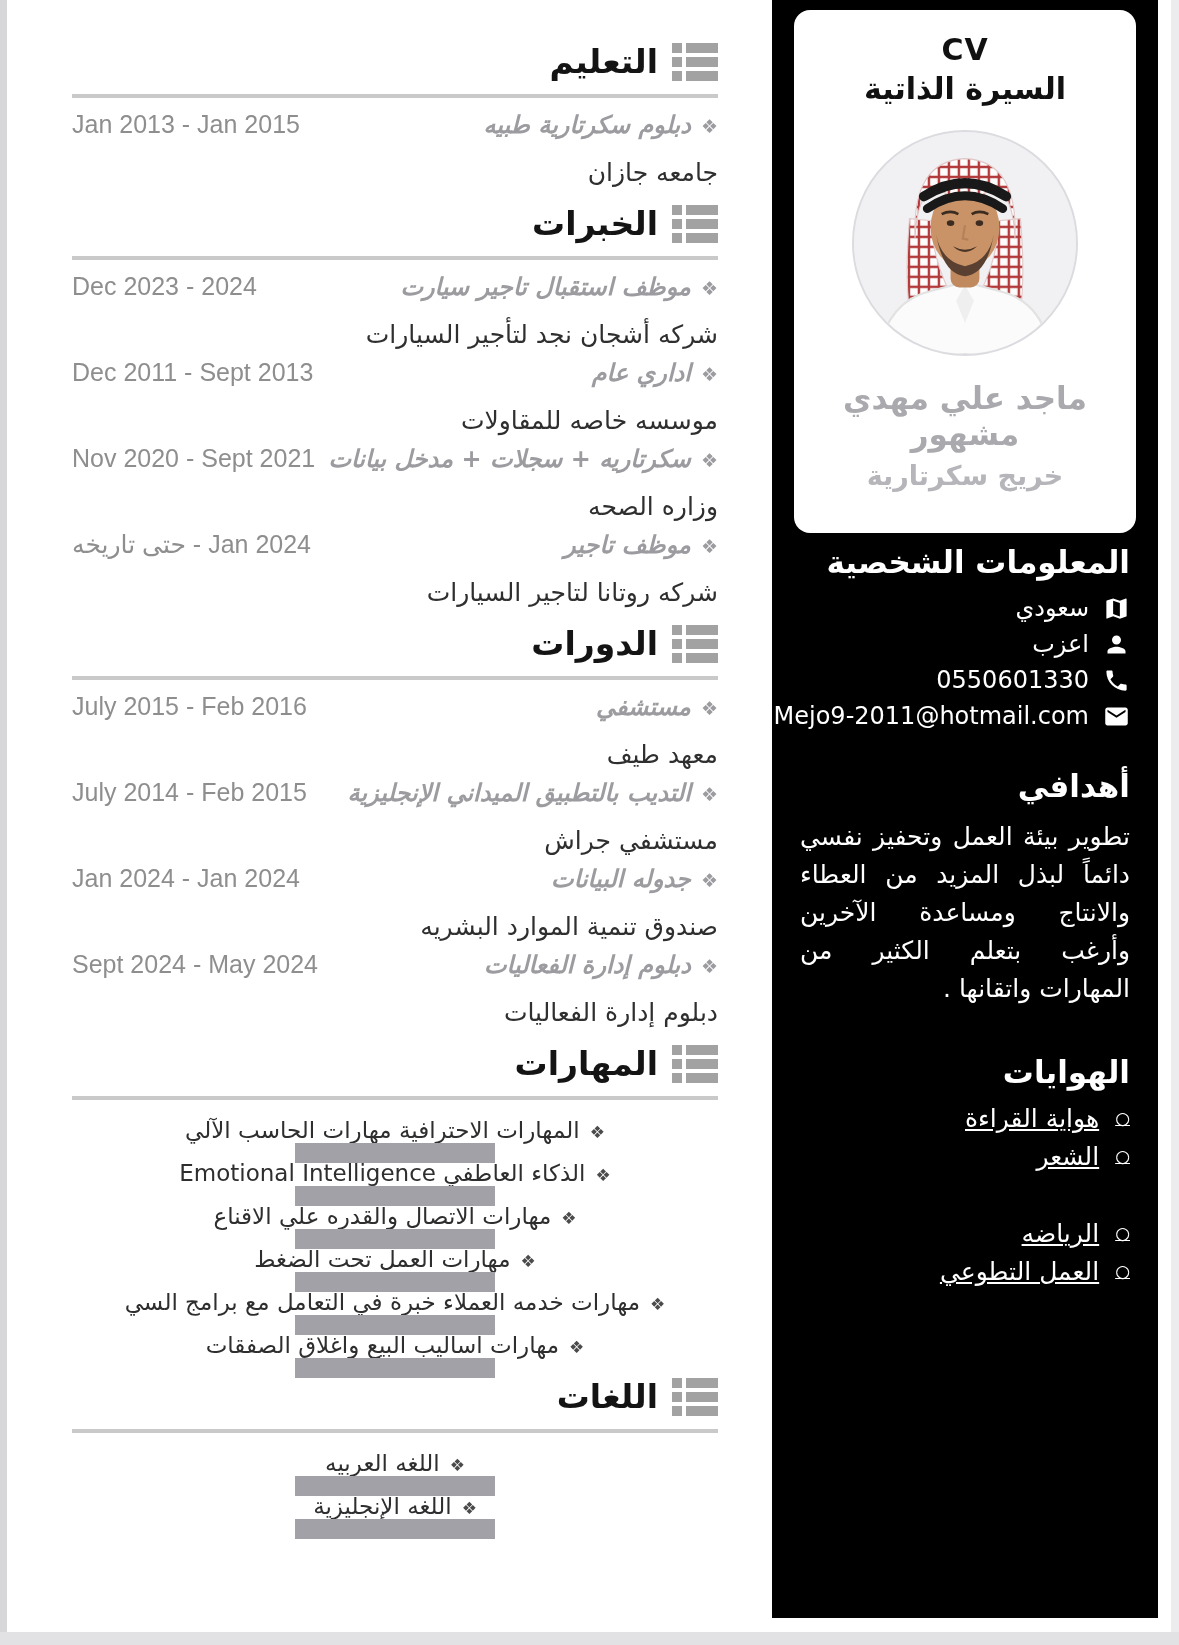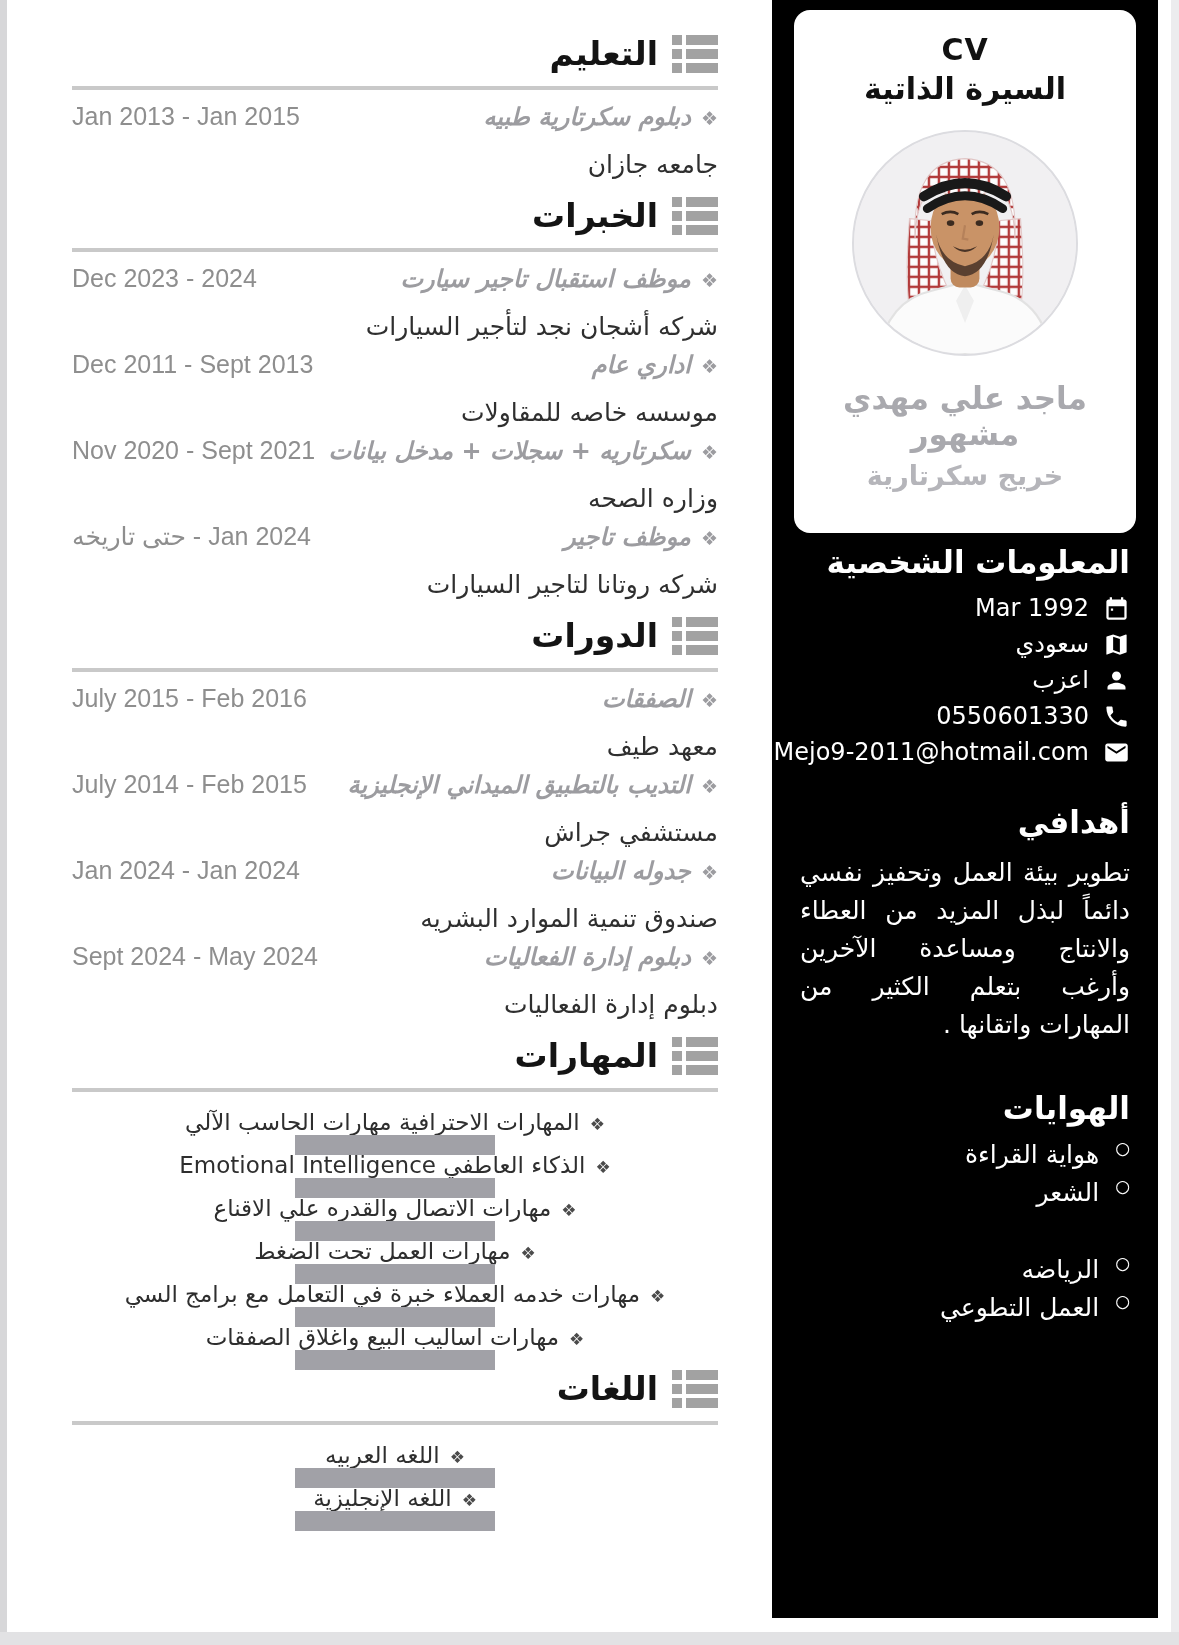--- a/index.html
+++ b/index.html
@@ -8,21 +8,21 @@
     font-family:"DejaVu Sans", sans-serif;overflow:hidden;
   }
   
   .edge-left{position:absolute;left:0;top:0;width:7px;height:1632px;background:#d7d7d9;}
   .edge-right{position:absolute;right:0;top:0;width:8px;height:1632px;background:#ececee;}
   .edge-bottom{position:absolute;left:0;right:0;top:1632px;height:13px;background:#e2e2e4;}
 
   
   .main{position:absolute;left:72px;top:24px;width:646px;direction:rtl;}
   .section{margin-top:14px;}
-  .section:first-child{margin-top:8px;}
+  .section:first-child{margin-top:16px;}
   .sec-head{display:flex;align-items:center;gap:14px;}
   .sec-icon{flex:0 0 auto;width:46px;height:40px;}
   .sec-title{font-size:33px;font-weight:bold;color:#141414;line-height:44px;}
   .rule{height:4px;background:#c9c9c9;margin:10px 0 12px 0;}
 
   .entry{margin-bottom:8px;}
   .entry-row1{display:flex;justify-content:space-between;align-items:baseline;}
   .etitle{color:#9c9ca0;font-weight:bold;font-size:24px;line-height:30px;display:flex;align-items:baseline;gap:10px;font-style:italic;}
   .diamond{font-size:19px;line-height:1;}
   .diamond::before{content:"\2756";}
@@ -47,21 +47,21 @@
   .card-role{margin-top:8px;font-size:27px;font-weight:bold;color:#b5b5ba;direction:rtl;}
 
   .sb-body{position:absolute;top:542px;left:0;right:0;padding:0 28px 0 28px;direction:rtl;color:#ffffff;}
   .sb-title{font-size:31px;font-weight:bold;line-height:40px;margin-bottom:12px;}
   .info-row{display:flex;align-items:center;gap:14px;margin:8px 0;font-size:24px;white-space:nowrap;}
   .info-icon{flex:0 0 auto;width:27px;height:27px;}
   .info-icon svg{display:block;width:100%;height:100%;fill:#ffffff;}
   .objectives{margin-top:36px;}
   .obj-text{font-size:25px;line-height:38px;text-align:justify;}
   .hobbies{margin-top:44px;}
-  .hob-row{display:flex;gap:16px;margin:9px 0;font-size:25px;}
+  .hob-row{display:flex;align-items:center;gap:16px;margin:9px 0;font-size:25px;text-decoration:underline;}
   .hob-bullet{font-size:17px;line-height:1;}
   .hob-bullet::before{content:"\25CB";font-weight:bold;}
   .hob-gap{height:30px;}
 </style>
 </head>
 <body>
 
 <div class="edge-left"></div>
 <div class="edge-right"></div>
 <div class="edge-bottom"></div>
@@ -169,21 +169,21 @@
           </g>
         </svg>
       <span class="sec-title">الدورات</span>
     </div>
     <div class="rule"></div>
 
     <div class="entry">
       <div class="entry-row1">
         <span class="etitle">
             <span class="diamond"></span>
-            <span>الصفقات</span>
+            <span>مستشفي</span>
           </span>
         <span class="edate" dir="ltr">July 2015 - Feb 2016</span>
       </div>
       <div class="eorg">معهد طيف</div>
     </div>
 
     <div class="entry">
       <div class="entry-row1">
         <span class="etitle">
             <span class="diamond"></span>
@@ -360,28 +360,20 @@
     <div class="card-role">خريج سكرتارية</div>
   </div>
 
   <div class="sb-body">
 
     <div class="sb-title">المعلومات الشخصية</div>
 
     <div class="info-row">
       <span class="info-icon">
           <svg viewBox="0 0 24 24">
-            <path d="M19 4h-1V2h-2v2H8V2H6v2H5c-1.11 0-1.99.9-1.99 2L3 20c0 1.1.89 2 2 2h14c1.1 0 2-.9 2-2V6c0-1.1-.9-2-2-2zm0 16H5V10h14v10zM9 12H7v2h2v-2z"></path>
-          </svg>
-        </span>
-      <span>Mar 1992</span>
-    </div>
-    <div class="info-row">
-      <span class="info-icon">
-          <svg viewBox="0 0 24 24">
             <path d="M20.5 3l-.16.03L15 5.1 9 3 3.36 4.9c-.21.07-.36.25-.36.48V20.5c0 .28.22.5.5.5l.16-.03L9 18.9l6 2.1 5.64-1.9c.21-.07.36-.25.36-.48V3.5c0-.28-.22-.5-.5-.5zM15 19l-6-2.11V5l6 2.11V19z"></path>
           </svg>
         </span>
       <span>سعودي</span>
     </div>
     <div class="info-row">
       <span class="info-icon">
           <svg viewBox="0 0 24 24">
             <path d="M12 12c2.21 0 4-1.79 4-4s-1.79-4-4-4-4 1.79-4 4 1.79 4 4 4zm0 2c-2.67 0-8 1.34-8 4v2h16v-2c0-2.66-5.33-4-8-4z"></path>
           </svg>

